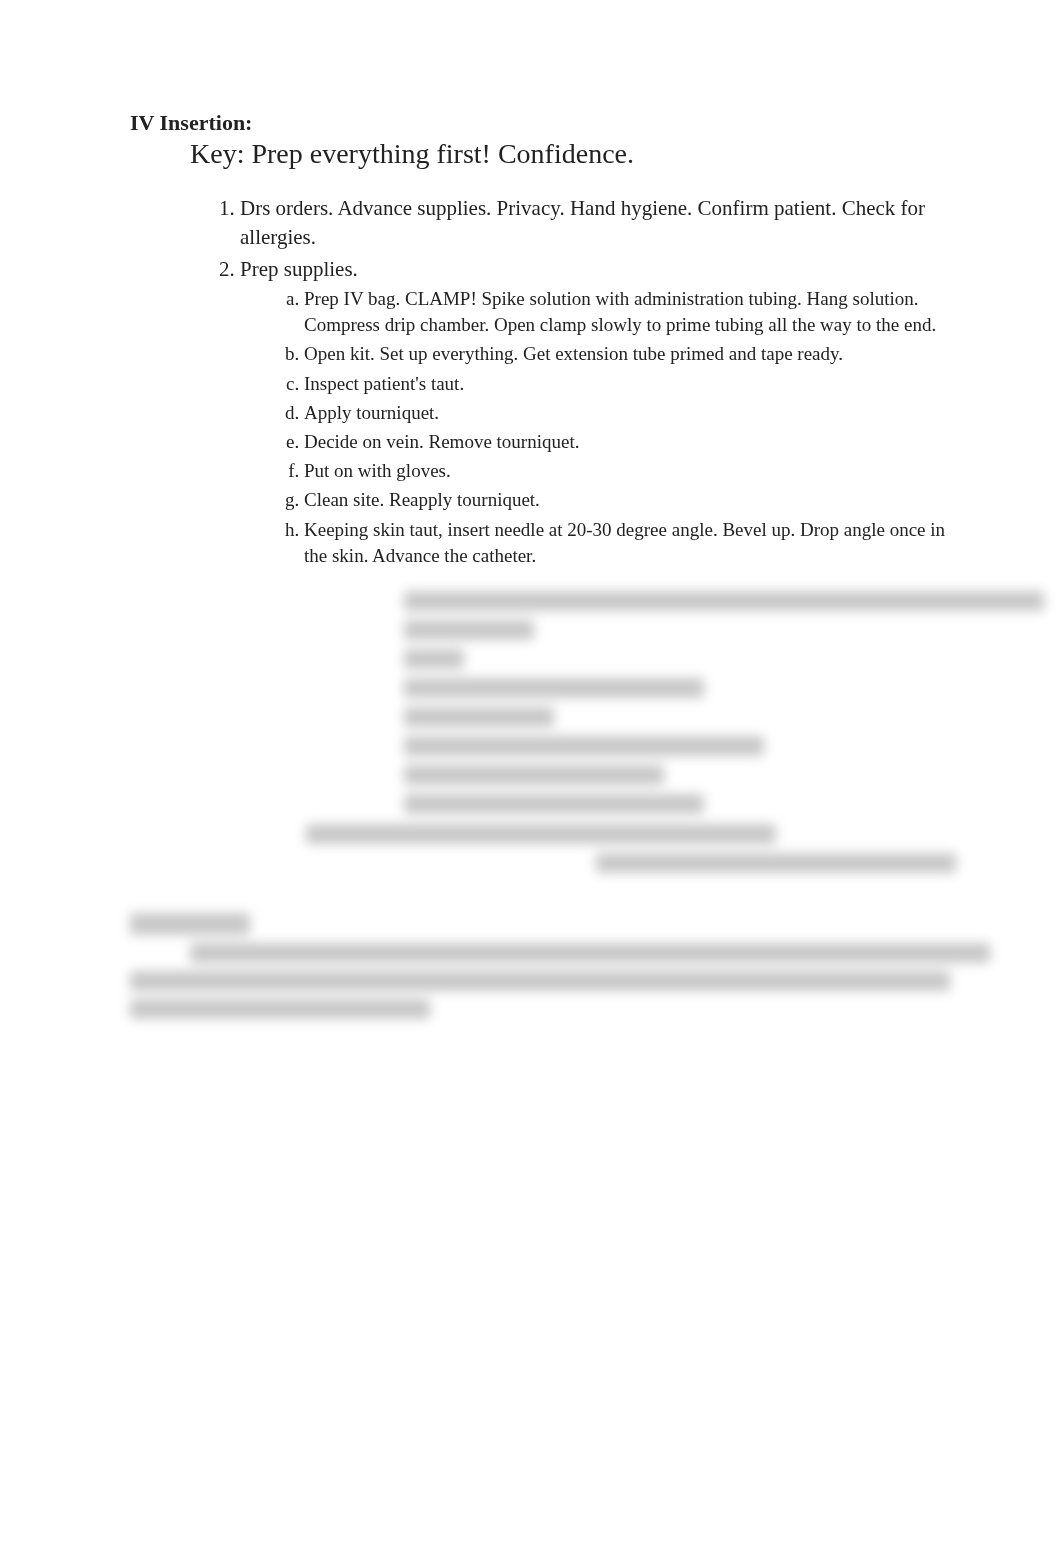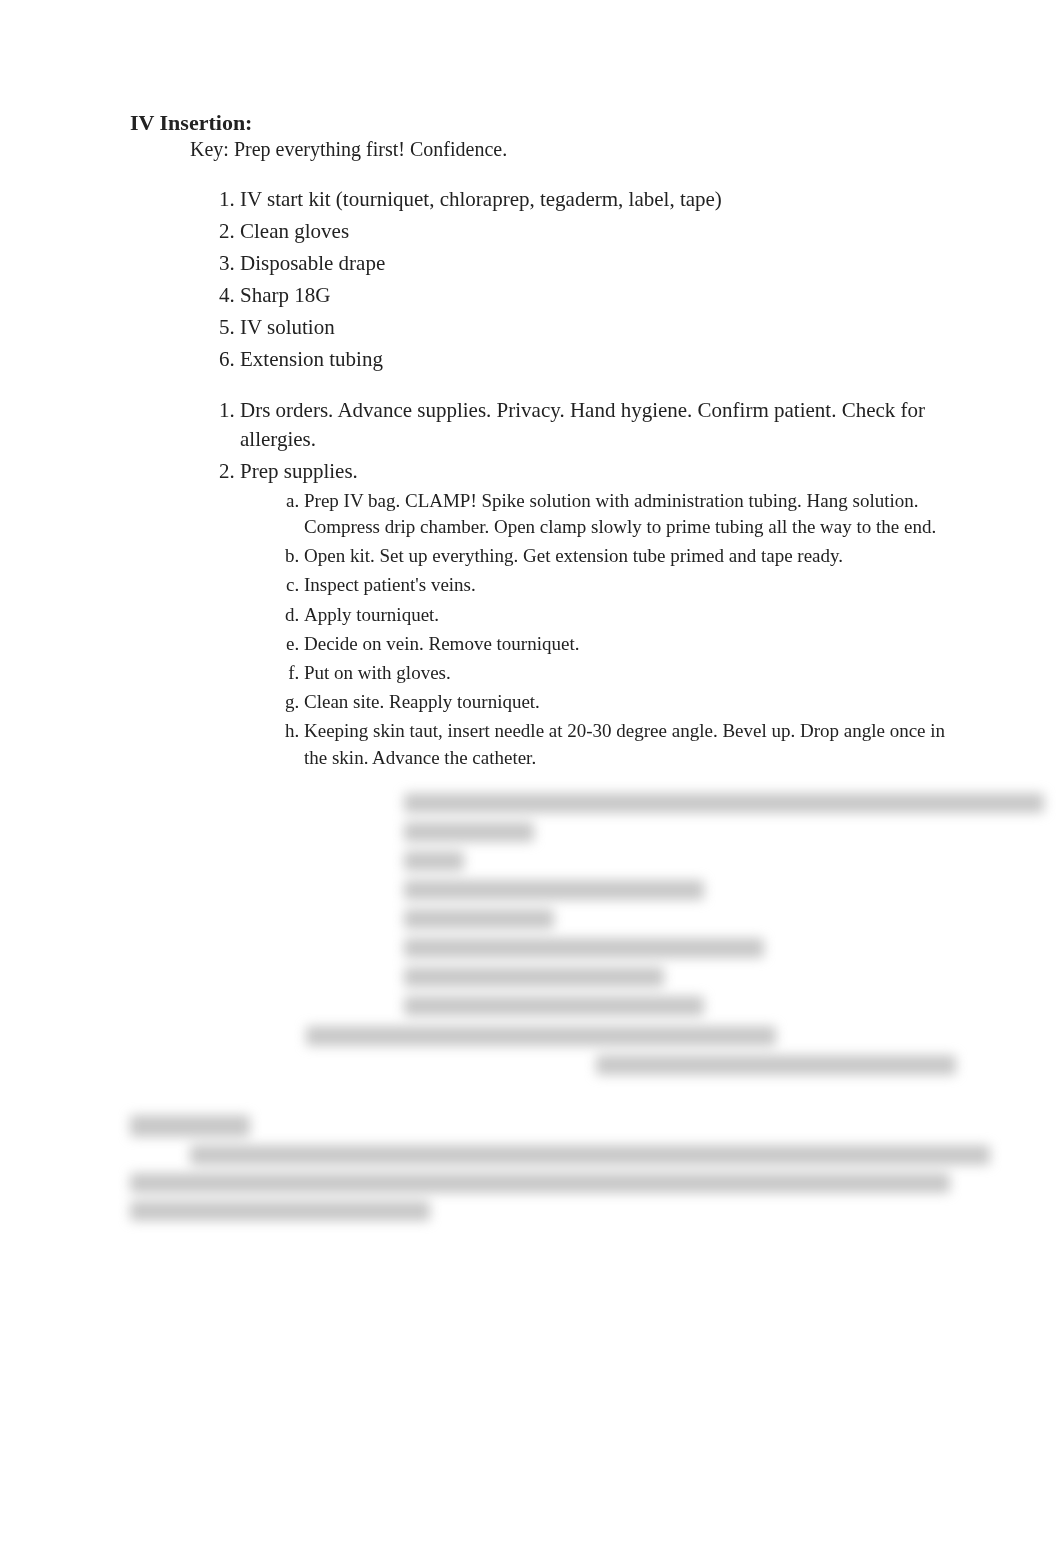--- a/index.html
+++ b/index.html
@@ -15,21 +15,21 @@
   .page {
     padding: 110px 112px 60px 130px;
     box-sizing: border-box;
   }
   .title {
     font-weight: bold;
     font-size: 22px;
     margin-bottom: 2px;
   }
   .key {
-    font-size: 20px;
+    font-size: 28px;
     padding-left: 60px;
     margin-bottom: 24px;
   }
   .section-label {
     font-size: 21px;
     margin-bottom: 4px;
   }
   ol.numlist {
     list-style-type: decimal;
     margin: 0 0 22px 0;
@@ -95,37 +95,29 @@
   }
 </style>
 </head>
 <body>
 
 <div class="page">
 
   <div class="title">IV Insertion:</div>
   <div class="key">Key: Prep everything first! Confidence.</div>
 
-  <ol class="numlist">
-    <li>IV start kit (tourniquet, chloraprep, tegaderm, label, tape)</li>
-    <li>Clean gloves</li>
-    <li>Disposable drape</li>
-    <li>Sharp 18G</li>
-    <li>IV solution</li>
-    <li>Extension tubing</li>
-  </ol>
 
   <ol class="numlist">
     <li>Drs orders. Advance supplies. Privacy. Hand hygiene. Confirm patient. Check for allergies.</li>
     <li>
       <span>Prep supplies.</span>
       <ol class="alphalist">
         <li>Prep IV bag. CLAMP! Spike solution with administration tubing. Hang solution. Compress drip chamber. Open clamp slowly to prime tubing all the way to the end.</li>
         <li>Open kit. Set up everything. Get extension tube primed and tape ready.</li>
-        <li>Inspect patient's veins.</li>
+        <li>Inspect patient's taut.</li>
         <li>Apply tourniquet.</li>
         <li>Decide on vein. Remove tourniquet.</li>
         <li>Put on with gloves.</li>
         <li>Clean site. Reapply tourniquet.</li>
         <li>Keeping skin taut, insert needle at 20-30 degree angle. Bevel up. Drop angle once in the skin. Advance the catheter.</li>
       </ol>
     </li>
   </ol>
 
   <div class="blurred-area">

